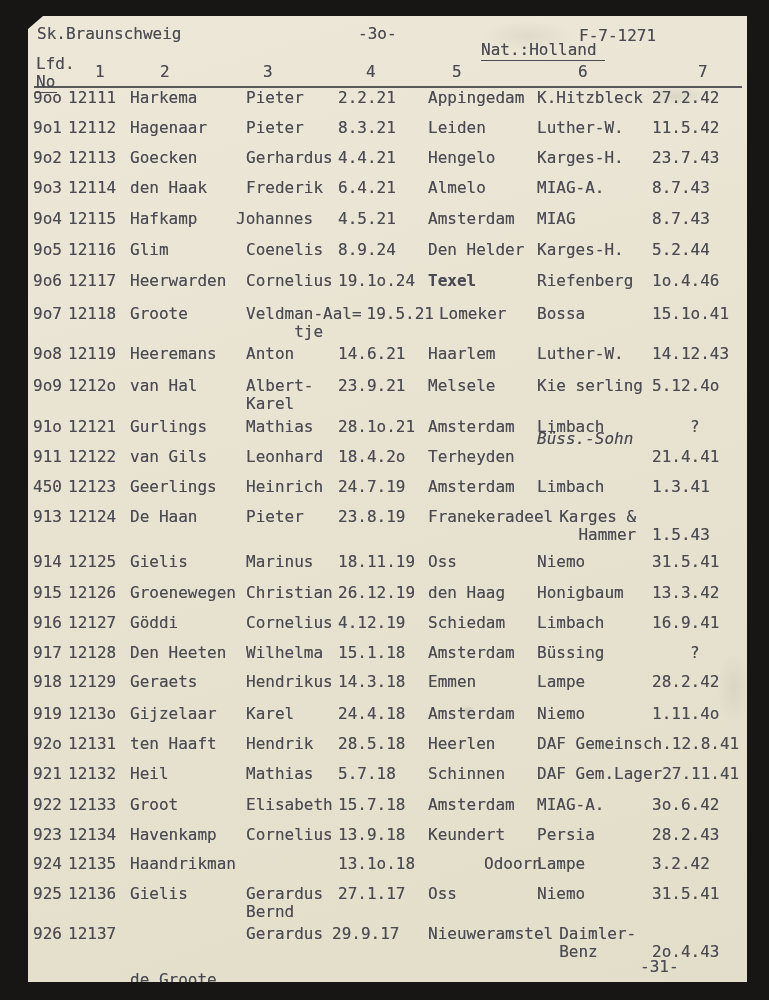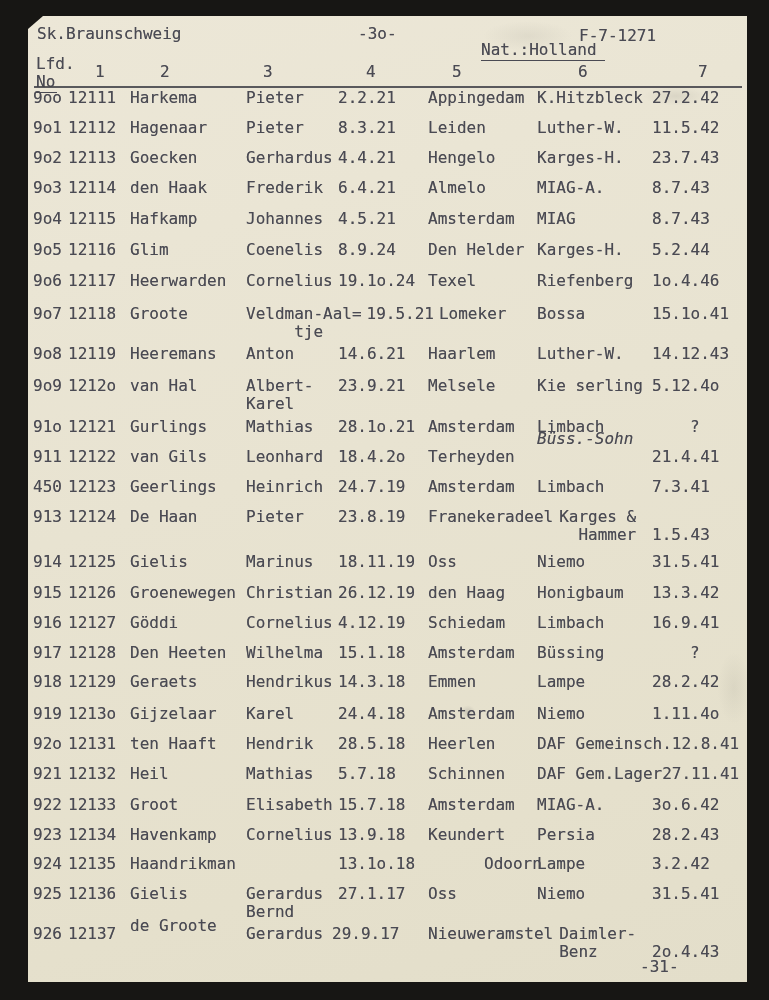--- a/index.html
+++ b/index.html
@@ -91,21 +91,21 @@
         <span class="cell" style="left: 218px; top: 163px;">Frederik</span>
         <span class="cell" style="left: 310px; top: 163px;">6.4.21</span>
         <span class="cell" style="left: 400px; top: 163px;">Almelo</span>
         <span class="cell" style="left: 509px; top: 163px;">MIAG-A.</span>
         <span class="cell" style="left: 624px; top: 163px;">8.7.43</span>
       </div>
       <div>
         <span class="cell" style="left: 5px; top: 194px;">9o4</span>
         <span class="cell" style="left: 40px; top: 194px;">12115</span>
         <span class="cell" style="left: 102px; top: 194px;">Hafkamp</span>
-        <span class="cell" style="left: 218px; top: 194px;">Johannes</span>
+        <span class="cell" style="left: 208px; top: 194px;">Johannes</span>
         <span class="cell" style="left: 310px; top: 194px;">4.5.21</span>
         <span class="cell" style="left: 400px; top: 194px;">Amsterdam</span>
         <span class="cell" style="left: 509px; top: 194px;">MIAG</span>
         <span class="cell" style="left: 624px; top: 194px;">8.7.43</span>
       </div>
       <div>
         <span class="cell" style="left: 5px; top: 225px;">9o5</span>
         <span class="cell" style="left: 40px; top: 225px;">12116</span>
         <span class="cell" style="left: 102px; top: 225px;">Glim</span>
         <span class="cell" style="left: 218px; top: 225px;">Coenelis</span>
@@ -113,21 +113,21 @@
         <span class="cell" style="left: 400px; top: 225px;">Den Helder</span>
         <span class="cell" style="left: 509px; top: 225px;">Karges-H.</span>
         <span class="cell" style="left: 624px; top: 225px;">5.2.44</span>
       </div>
       <div>
         <span class="cell" style="left: 5px; top: 256px;">9o6</span>
         <span class="cell" style="left: 40px; top: 256px;">12117</span>
         <span class="cell" style="left: 102px; top: 256px;">Heerwarden</span>
         <span class="cell" style="left: 218px; top: 256px;">Cornelius</span>
         <span class="cell" style="left: 310px; top: 256px;">19.1o.24</span>
-        <span class="cell" style="left: 400px; top: 256px;">Texel</span>
+        <span class="cell" style="left: 400px; top: 256px; font-weight: bold;">Texel</span>
         <span class="cell" style="left: 509px; top: 256px;">Riefenberg</span>
         <span class="cell" style="left: 624px; top: 256px;">1o.4.46</span>
       </div>
       <div>
         <span class="cell" style="left: 5px; top: 289px;">9o7</span>
         <span class="cell" style="left: 40px; top: 289px;">12118</span>
         <span class="cell" style="left: 102px; top: 289px;">Groote</span>
         <span class="cell" style="left: 218px; top: 289px;">Veldman-Aal=
      tje</span>
         <span class="cell" style="left: 338.56px; top: 289px;">19.5.21</span>
@@ -177,21 +177,21 @@
         <span class="cell" style="left: 624px; top: 432px;">21.4.41</span>
       </div>
       <div>
         <span class="cell" style="left: 5px; top: 462px;">450</span>
         <span class="cell" style="left: 40px; top: 462px;">12123</span>
         <span class="cell" style="left: 102px; top: 462px;">Geerlings</span>
         <span class="cell" style="left: 218px; top: 462px;">Heinrich</span>
         <span class="cell" style="left: 310px; top: 462px;">24.7.19</span>
         <span class="cell" style="left: 400px; top: 462px;">Amsterdam</span>
         <span class="cell" style="left: 509px; top: 462px;">Limbach</span>
-        <span class="cell" style="left: 624px; top: 462px;">7.3.41</span>
+        <span class="cell" style="left: 624px; top: 462px;">1.3.41</span>
       </div>
       <div>
         <span class="cell" style="left: 5px; top: 492px;">913</span>
         <span class="cell" style="left: 40px; top: 492px;">12124</span>
         <span class="cell" style="left: 102px; top: 492px;">De Haan</span>
         <span class="cell" style="left: 218px; top: 492px;">Pieter</span>
         <span class="cell" style="left: 310px; top: 492px;">23.8.19</span>
         <span class="cell" style="left: 400px; top: 492px;">Franekeradeel</span>
         <span class="cell" style="left: 531.19px; top: 492px;">Karges &amp;
   Hammer</span>
@@ -314,21 +314,21 @@
         <span class="cell" style="left: 102px; top: 869px;">Gielis</span>
         <span class="cell" style="left: 218px; top: 869px;">Gerardus</span>
         <span class="cell" style="left: 310px; top: 869px;">27.1.17</span>
         <span class="cell" style="left: 400px; top: 869px;">Oss</span>
         <span class="cell" style="left: 509px; top: 869px;">Niemo</span>
         <span class="cell" style="left: 624px; top: 869px;">31.5.41</span>
       </div>
       <div>
         <span class="cell" style="left: 5px; top: 909px;">926</span>
         <span class="cell" style="left: 40px; top: 909px;">12137</span>
-        <span class="cell" style="left: 102px; top: 901px;">de Groote</span>
+        <span class="cell" style="left: 102px; top: 955px;">de Groote</span>
         <span class="cell" style="left: 218px; top: 909px;">Gerardus</span>
         <span class="cell" style="left: 304px; top: 909px;">29.9.17</span>
         <span class="cell" style="left: 400px; top: 909px;">Nieuweramstel</span>
         <span class="cell" style="left: 531.19px; top: 909px;">Daimler-
 Benz</span>
         <span class="cell" style="left: 624px; top: 909px;">
 2o.4.43</span>
       </div>
     </div>
 

